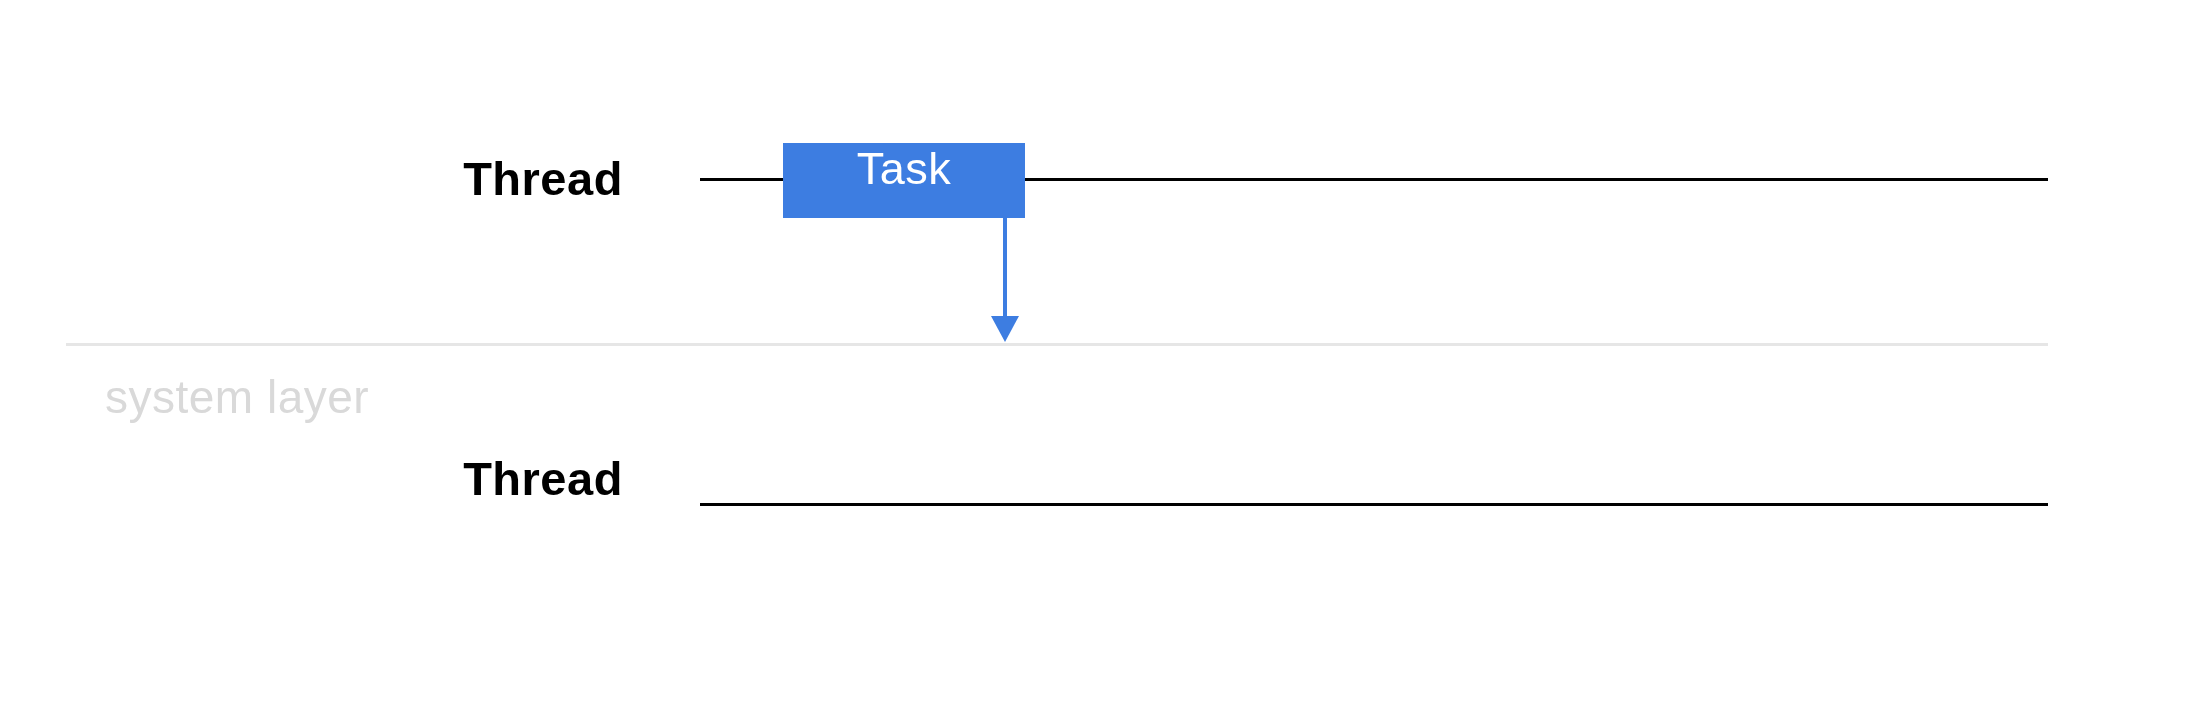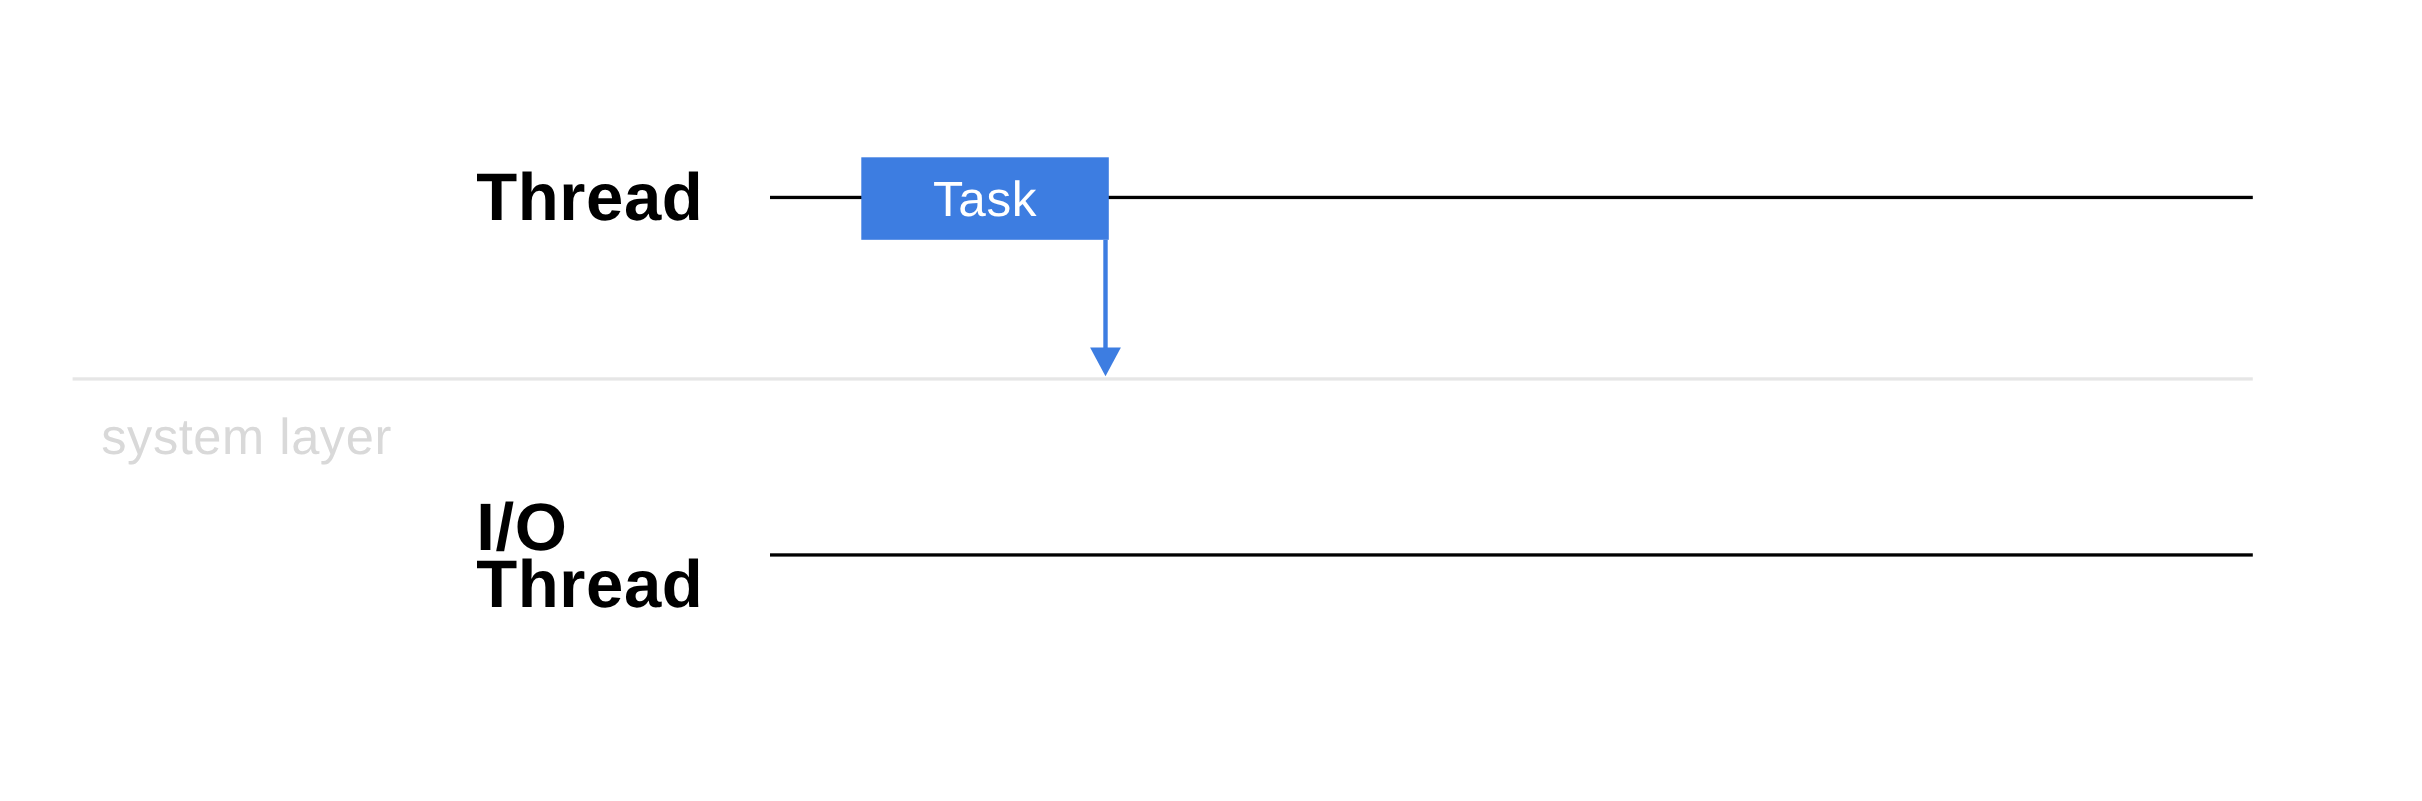--- a/index.html
+++ b/index.html
@@ -13,22 +13,23 @@
     height: 728px;
     background: #ffffff;
     overflow: hidden;
     font-family: "Liberation Sans", "DejaVu Sans", sans-serif;
   }
 
   
   .lane-label {
     position: absolute;
     color: #000000;
-    font-size: 61px;
+    font-size: 47px;
     font-weight: 600;
+    text-align: center;
     line-height: 52px;
     letter-spacing: 0.5px;
   }
   .lane-label.thread-lane {
     left: 433px;
     top: 153px;
     width: 220px;
   }
   .lane-label.io-lane {
     left: 433px;
@@ -51,25 +52,24 @@
     left: 700px;
     top: 503px;
     width: 1348px;
   }
 
   
   .task-box {
     position: absolute;
     left: 783px;
     top: 143px;
-    width: 225px;
+    width: 242px;
     height: 75px;
     background: var(--accent-blue, #3d7de1);
     display: flex;
-    align-items: center;
     justify-content: center;
   }
   .task-box .task-text {
     color: #ffffff;
     font-size: 45px;
     font-weight: 400;
     letter-spacing: 0.5px;
   }
 
   
@@ -107,21 +107,21 @@
     font-size: 46px;
     font-weight: 500;
     letter-spacing: 0.5px;
     white-space: nowrap;
   }
   .layer-label.app-layer {
     left: 82px;
     top: 276px;
   }
   .layer-label.sys-layer {
-    left: 92px;
+    left: 105px;
     top: 370px;
   }
 </style>
 </head>
 <body>
 
 <div class="canvas">
 
 
   <div class="layer-divider"></div>
@@ -132,18 +132,17 @@
   <div class="timeline thread-line"></div>
 
   <div class="task-box">
     <span class="task-text">Task</span>
   </div>
 
   <div class="arrow-line"></div>
   <div class="arrow-head"></div>
 
   <div class="lane-label io-lane">
-    <div>I/O</div>
     <div>Thread</div>
   </div>
   <div class="timeline io-line"></div>
 
 </div>
 
 </body></html>

